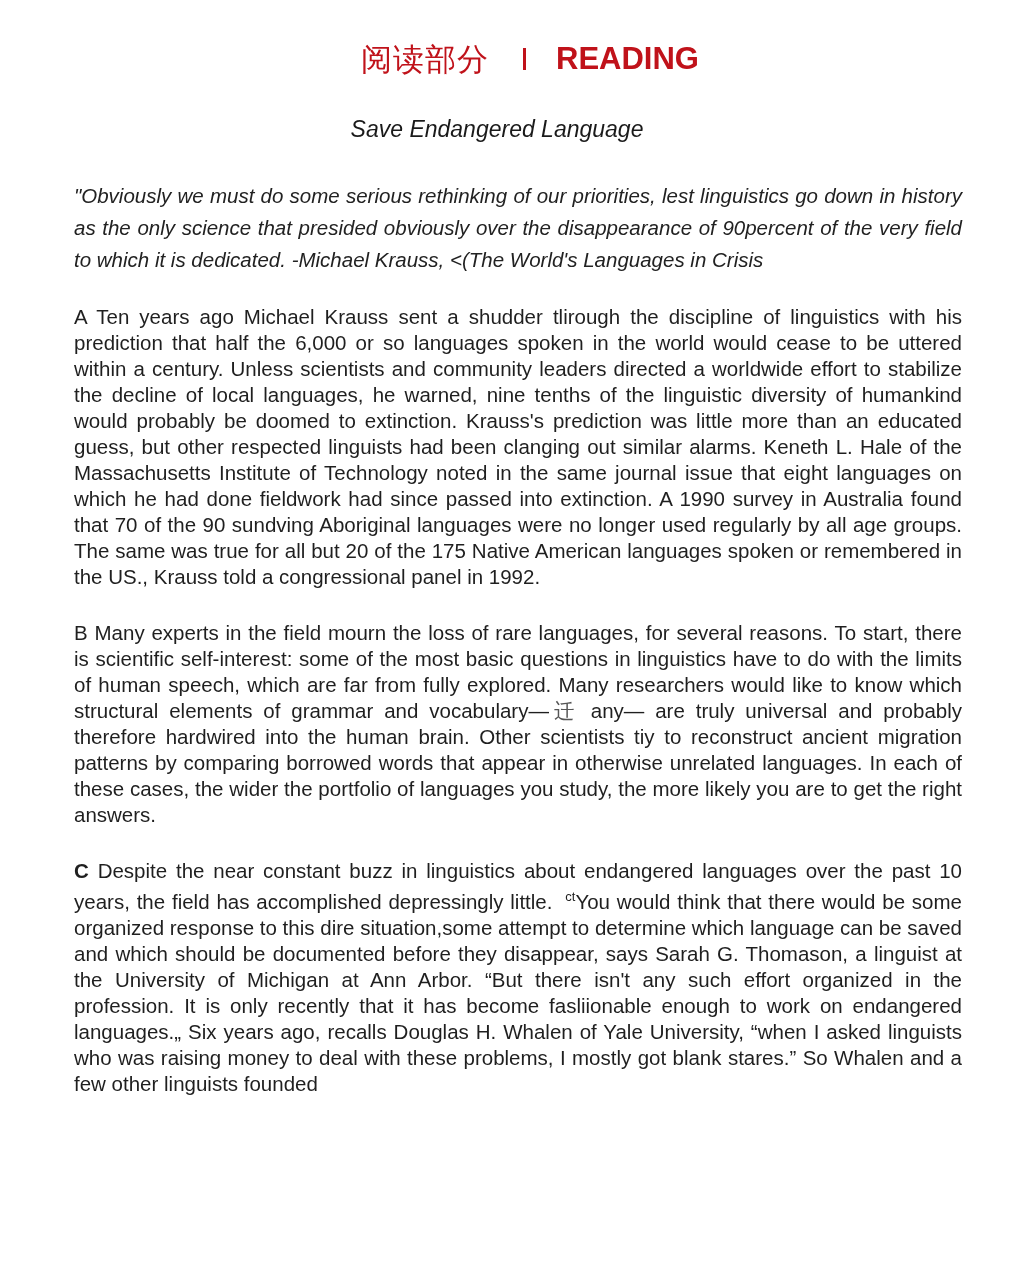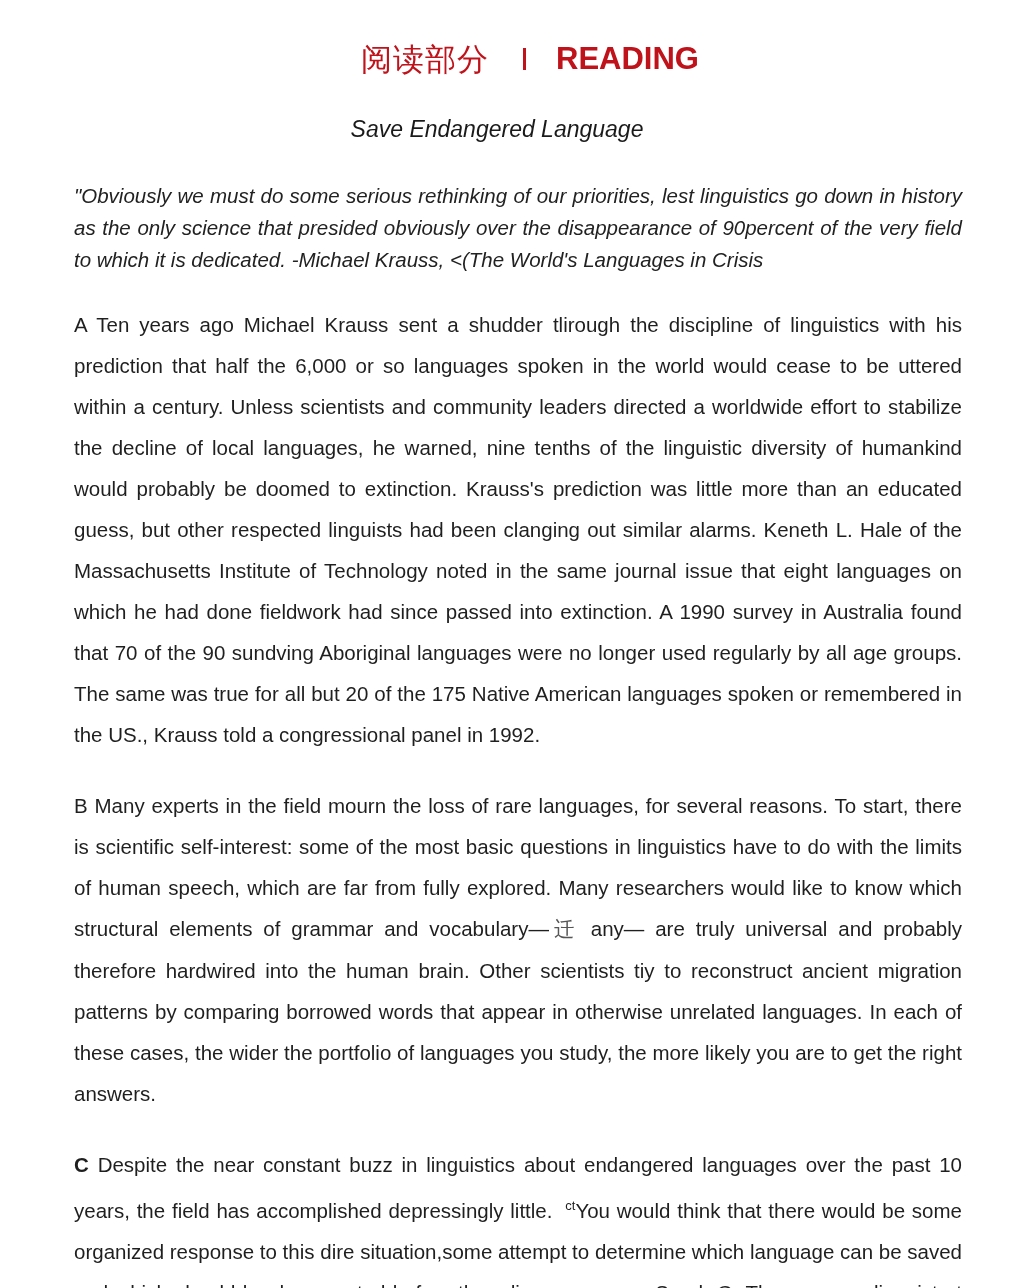--- a/index.html
+++ b/index.html
@@ -60,21 +60,21 @@
       color: #1a1a1a;
     }
     .article {
       position: absolute;
       left: 74px;
       top: 180px;
       width: 888px;
     }
     .para {
       font-size: 20.5px;
-      line-height: 41px;
+      line-height: 26px;
       text-align: justify;
       margin: 0 0 30px 0;
       color: #1f1f1f;
     }
     .para.quote {
       font-style: italic;
       line-height: 32px;
       margin-bottom: 28px;
       color: #222;
     }

